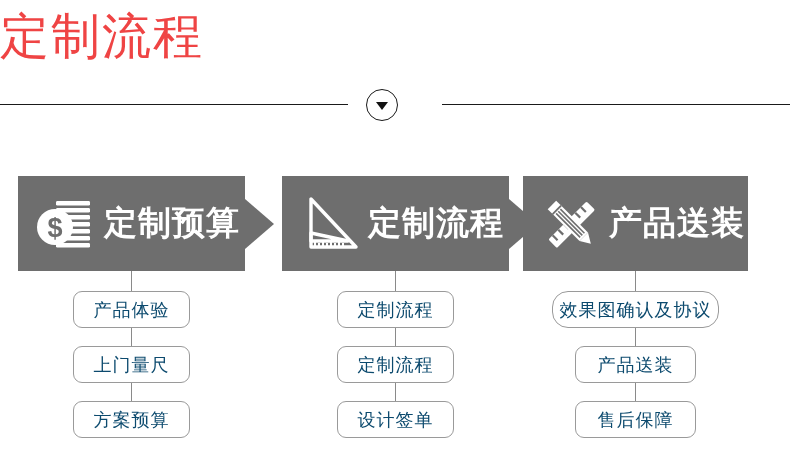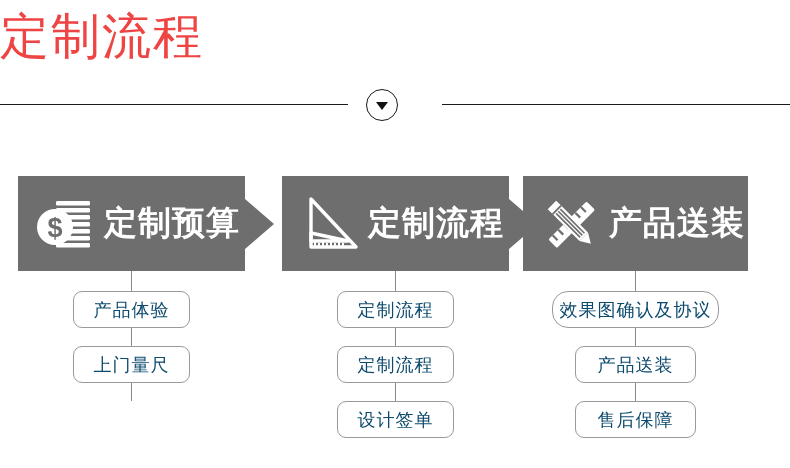--- a/index.html
+++ b/index.html
@@ -211,20 +211,21 @@
         <span class="stage-label">定制预算</span>
         <span class="stage-arrow"></span>
       </div>
 
       <div class="connector conn-0"></div>
       <div class="connector conn-1"></div>
       <div class="connector conn-2"></div>
 
       <div class="sub-item sub-0">产品体验</div>
       <div class="sub-item sub-1">上门量尺</div>
+      <div class="sub-item sub-2">方案预算</div>
     </div>
 
     <div class="column c2">
 
       <div class="stage-header">
         <svg class="stage-icon" viewBox="0 0 64 64">
           <g fill="none" stroke="#ffffff" stroke-width="3.4" stroke-linejoin="round">
             <path d="M13 7 L13 55 L58 55 Z"></path>
             <path d="M13 41 L13 49 L50 49 Z"></path>
           </g>

